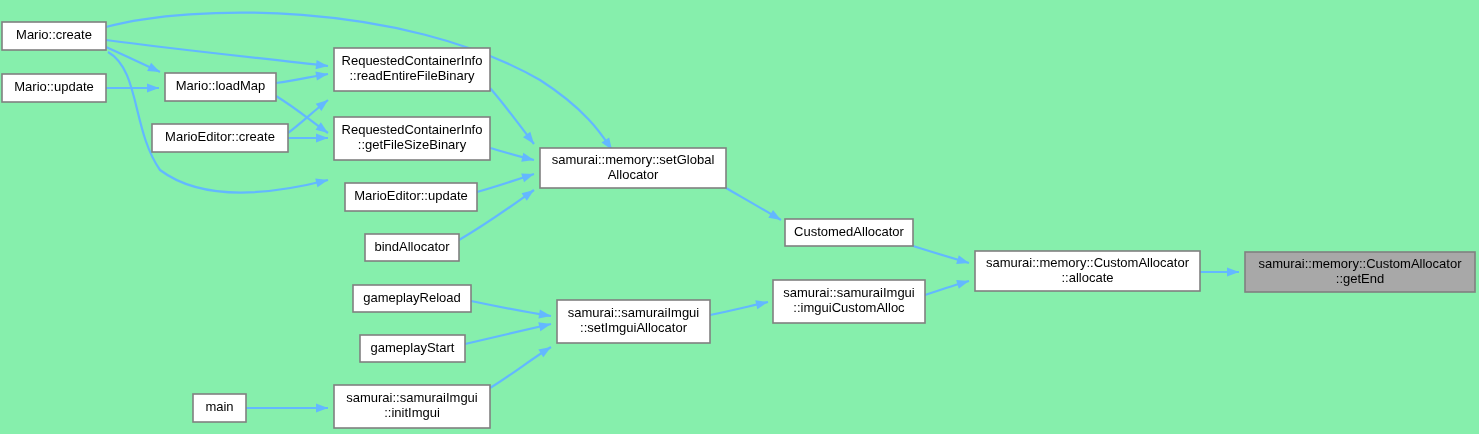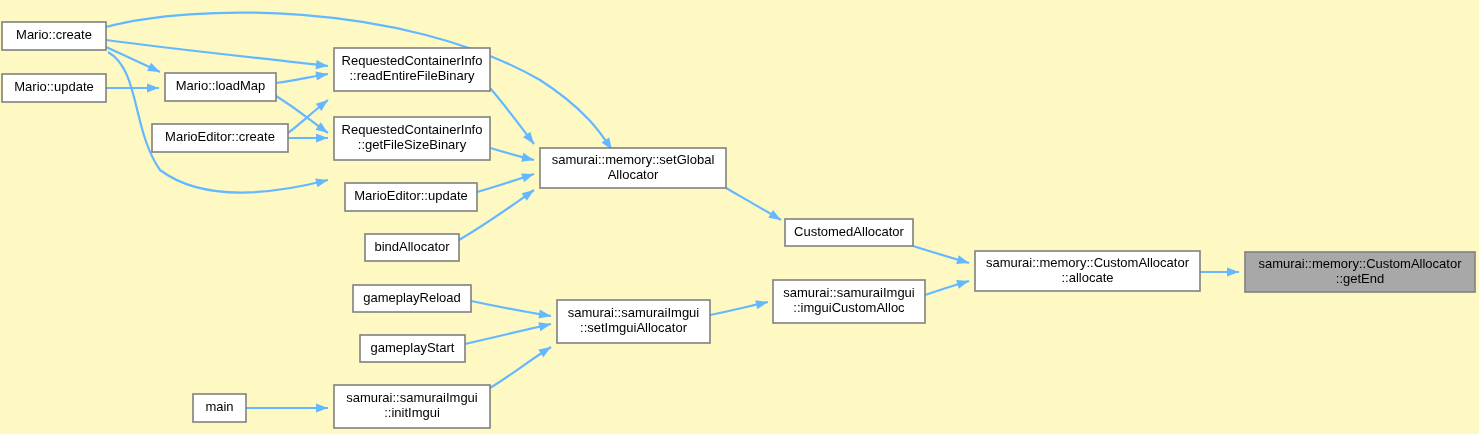--- a/index.html
+++ b/index.html
@@ -4,21 +4,21 @@
 <style>
   html, body {
     margin: 0;
     padding: 0;
     background: #000000;
   }
   #canvas-wrap {
     position: relative;
     width: 1479px;
     height: 434px;
-    background: #fef9c3;
+    background: #86efac;
     overflow: hidden;
     font-family: "Liberation Sans", sans-serif;
   }
   svg.graph {
     position: absolute;
     top: 0; left: 0;
     width: 1479px;
     height: 434px;
     display: block;
   }

